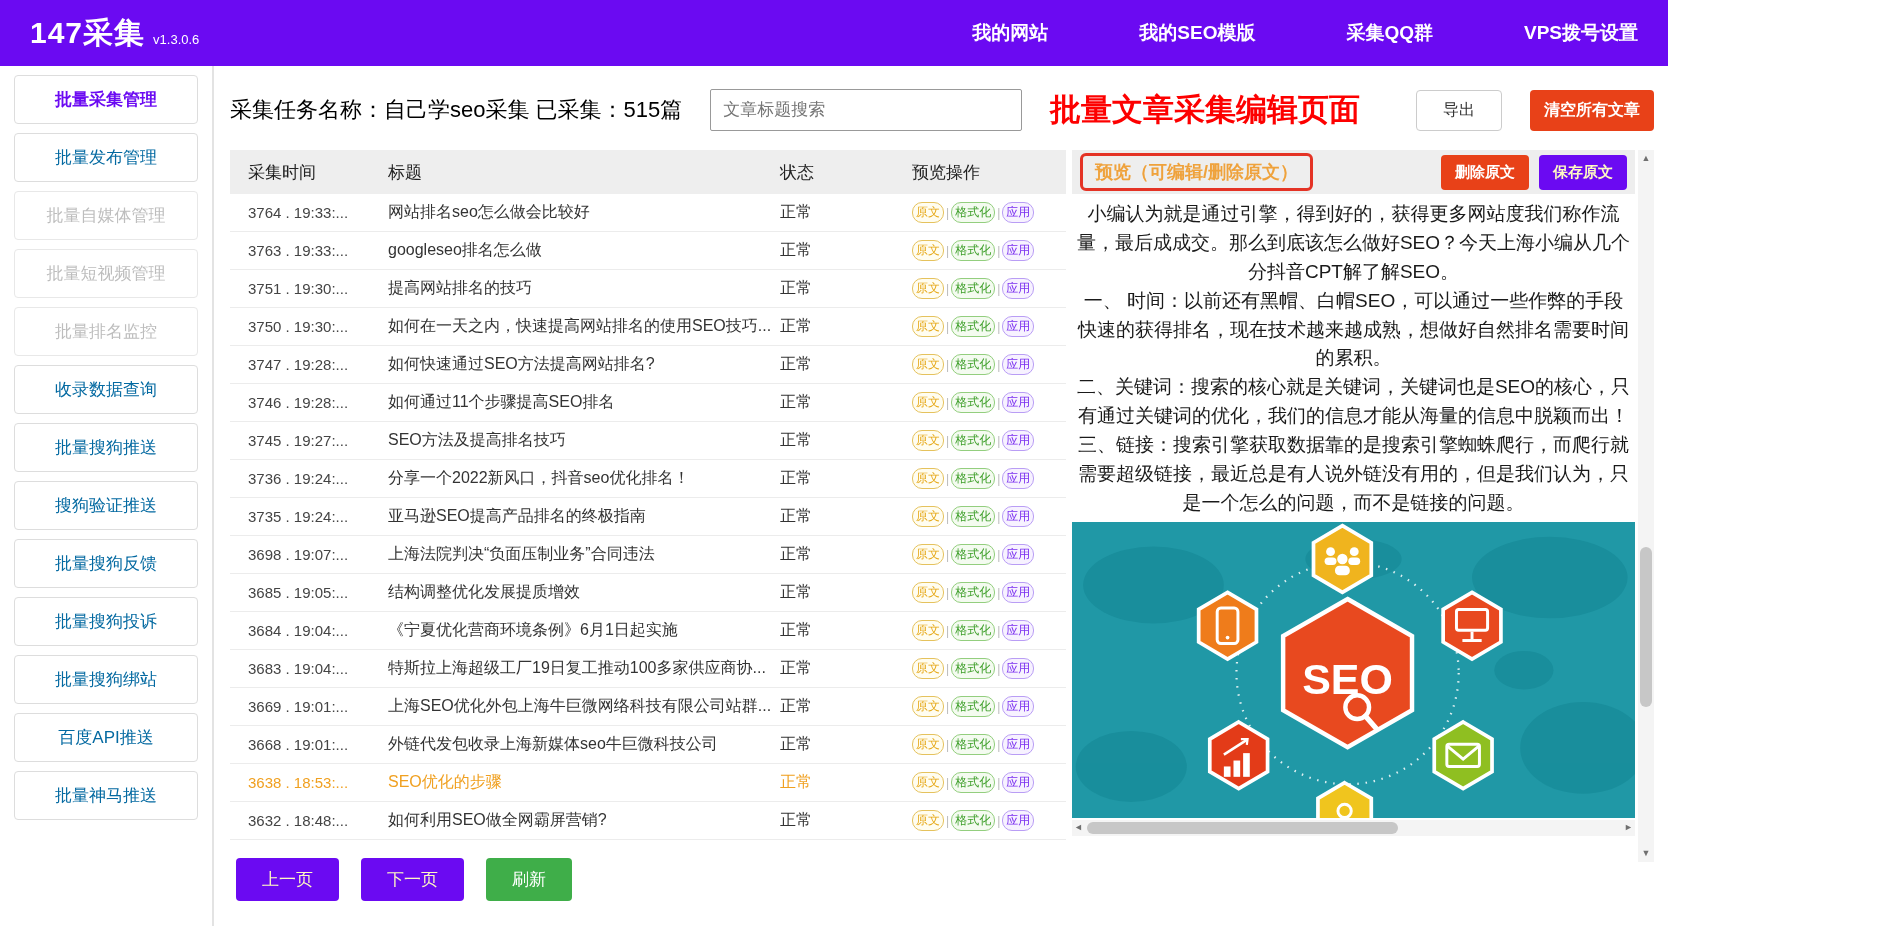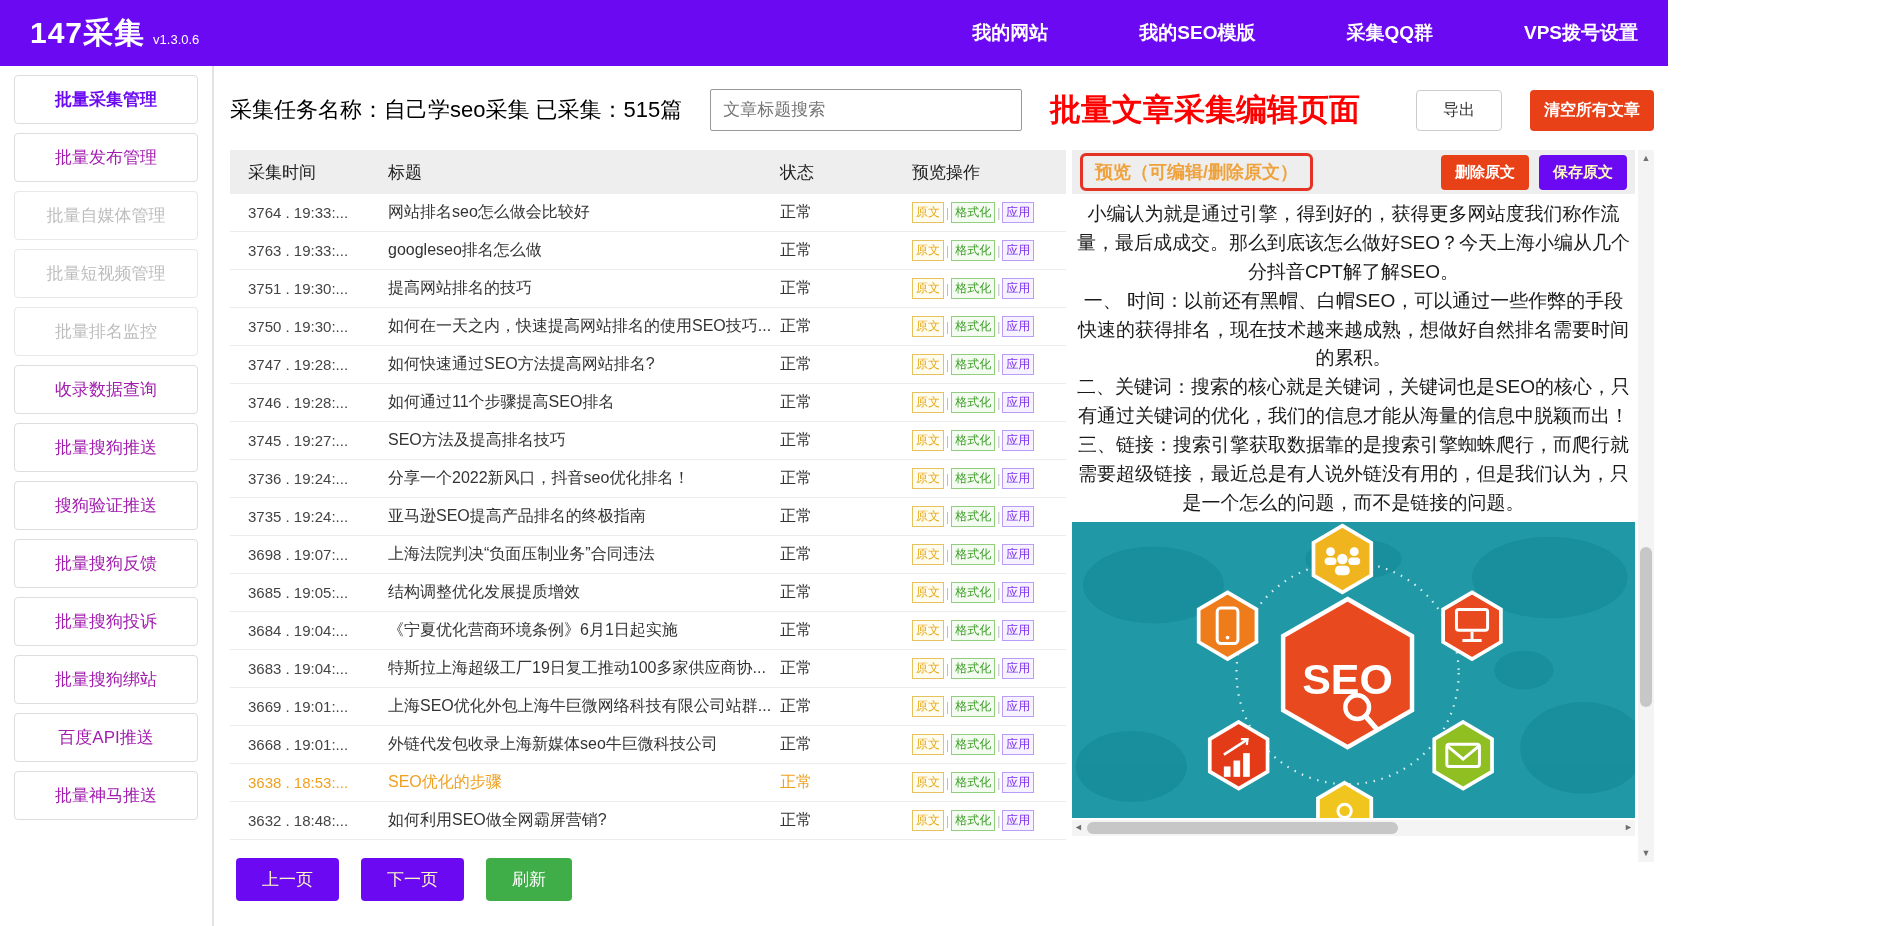--- a/index.html
+++ b/index.html
@@ -10,21 +10,21 @@
   
   .topbar { height:66px; background:#6b0af2; display:flex; align-items:center; padding:0 30px; color:#fff; }
   .logo { font-size:30px; font-weight:bold; letter-spacing:1px; }
   .version { font-size:13px; margin-left:8px; margin-top:12px; }
   .topnav { margin-left:auto; display:flex; gap:91px; font-size:19px; font-weight:bold; }
   .topnav .nav-item { cursor:pointer; white-space:nowrap; }
 
   
   .layout { display:flex; height:860px; }
   .sidebar { width:214px; border-right:2px solid #e3e3e3; padding-top:0; flex:none; }
-  .side-item { margin:9px 14px; padding:12px 4px; text-align:center; font-size:17px; color:#a21caf;
+  .side-item { margin:9px 14px; padding:12px 4px; text-align:center; font-size:17px; color:#0369a1;
                border:1px solid #ddd; border-radius:4px; background:#fff; cursor:pointer; white-space:nowrap; }
   .side-item.active { color:#6b0af2; font-weight:bold; }
   .side-item.disabled { color:#bdbdbd; border-color:#e8e8e8; }
 
   .main { flex:1; padding:16px 14px 0 16px; display:flex; flex-direction:column; overflow:hidden; }
 
   
   .toolbar { display:flex; align-items:center; gap:28px; height:56px; flex:none; }
   .task-info { font-size:22px; color:#000; white-space:nowrap; }
   .search-input { width:325px; height:42px; border:1px solid #999; border-radius:2px; font-size:17px;
@@ -42,21 +42,21 @@
 
   .thead { display:flex; background:#eee; height:44px; align-items:center; font-size:17px; color:#222; }
   .c-time { width:150px; padding-left:18px; flex:none; }
   .c-title { width:400px; padding-left:8px; white-space:nowrap; overflow:hidden; flex:none; }
   .c-status { width:132px; flex:none; }
   .c-actions { width:154px; display:flex; align-items:center; gap:2px; flex:none; }
 
   .trow { display:flex; align-items:center; height:38px; border-bottom:1px solid #ececec; font-size:16px; color:#333; }
   .trow .c-time { font-size:15px; color:#444; }
   .trow.highlight .c-time, .trow.highlight .c-title, .trow.highlight .c-status { color:#f0a020; }
-  .tag { font-size:12px; padding:1px 3px; border-radius:0; cursor:pointer; border:1px solid; white-space:nowrap; }
+  .tag { font-size:12px; padding:1px 3px; border-radius:10px; cursor:pointer; border:1px solid; white-space:nowrap; }
   .tag-orig { color:#e6a817; border-color:#e5c25d; background:#fffdf0; }
   .tag-fmt  { color:#3c9e28; border-color:#93ce7e; background:#f4fbf0; }
   .tag-app  { color:#7b2ff0; border-color:#b99df5; background:#f7f2ff; }
   .sep { color:#bbb; font-size:12px; }
 
   .pagination { display:flex; gap:22px; margin-top:18px; padding-left:6px; }
   .pg-btn { font-size:17px; padding:10px 26px; font-weight:normal; }
   .btn-green { background:#3fae49; color:#fff; }
 
   

